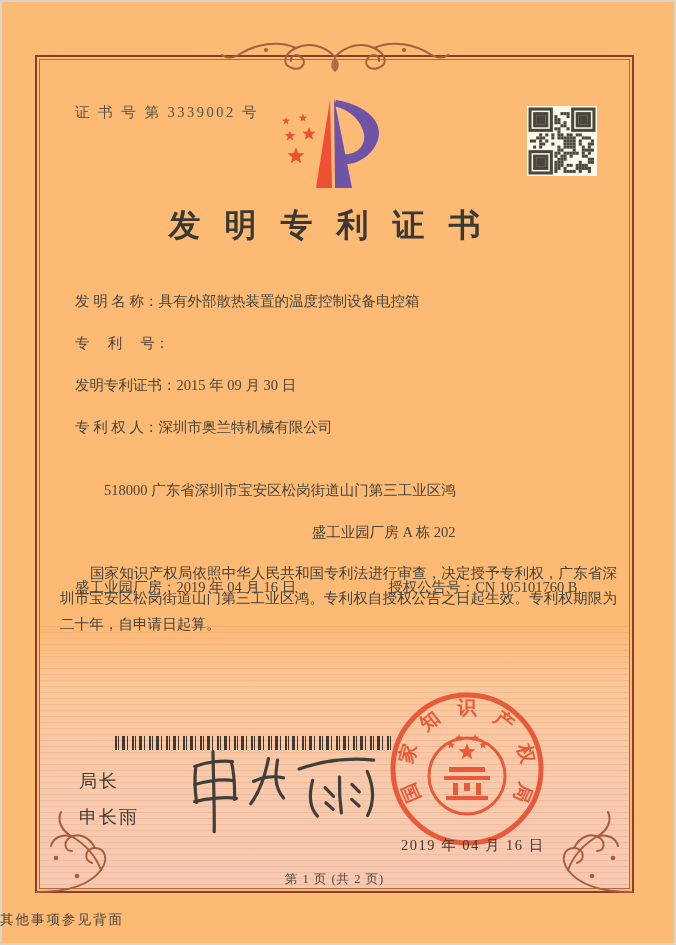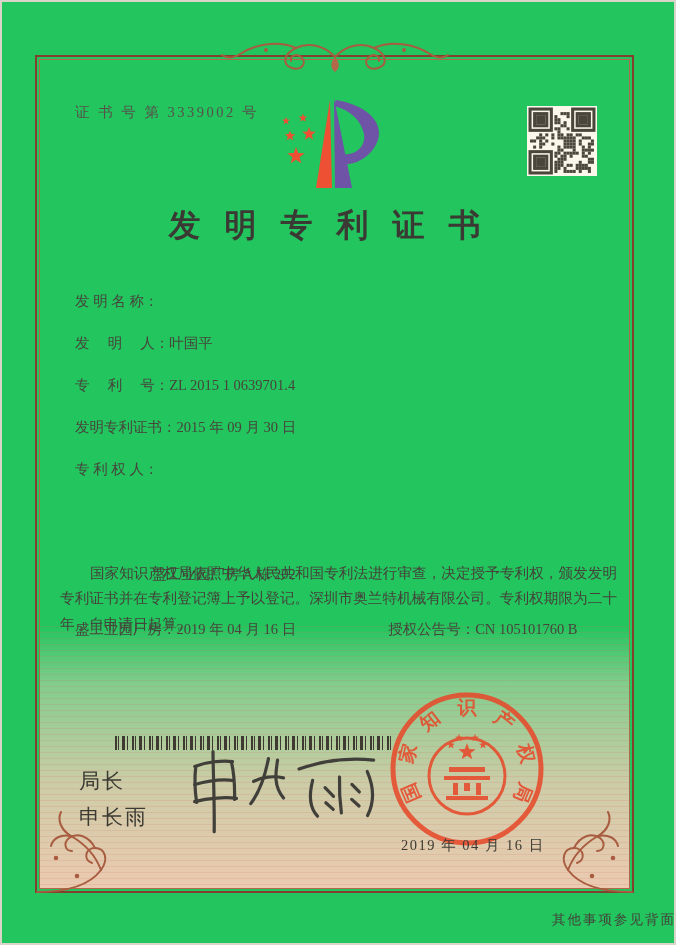--- a/index.html
+++ b/index.html
@@ -5,21 +5,21 @@
   * { margin:0; padding:0; box-sizing:border-box; }
   html,body { width:676px; height:945px; }
   body {
     font-family: "Liberation Serif", serif;
     background:#e9e7e2;
     position:relative;
     overflow:hidden;
   }
   .page {
     position:absolute; left:0; top:0; width:676px; height:945px;
-    background:#22c55e;
+    background:#fdba74;
     box-shadow: inset 0 0 0 2px #d8d4c8;
   }
   
   .frame {
     position:absolute; left:35px; top:55px; width:599px; height:838px;
     border:2px solid #83402e;
   }
   .frame-inner {
     position:absolute; inset:2px;
     border:1px solid #b06a4a;
@@ -71,34 +71,34 @@
     position:absolute; left:115px; top:736px; width:279px; height:14px;
     background:repeating-linear-gradient(90deg,
       #3e3a31 0 2px, transparent 2px 3px,
       #3e3a31 3px 4px, transparent 4px 7px,
       #3e3a31 7px 10px, transparent 10px 12px,
       #3e3a31 12px 13px, transparent 13px 17px);
   }
   .officer {
     position:absolute; left:79px; top:763px;
     font-family:"Liberation Sans", sans-serif;
-    font-size:21px; color:#3c3a33; letter-spacing:2px; line-height:36px;
+    font-size:18px; color:#3c3a33; letter-spacing:2px; line-height:36px;
   }
   .signature { position:absolute; left:182px; top:740px; }
   .seal { position:absolute; left:386px; top:688px; }
   .seal-date {
     position:absolute; left:401px; top:836px;
     font-size:14.5px; color:#3d3a33; letter-spacing:1.5px;
   }
   .page-no {
     position:absolute; left:35px; top:871px; width:599px; text-align:center;
     font-size:12.5px; color:#4b483f; letter-spacing:1px;
   }
   .back-note {
-    position:absolute; left:0; top:911px; width:676px; text-align:right;
+    position:absolute; left:0; top:911px; width:676px; text-align:left;
     font-size:13.5px; color:#45423a; letter-spacing:2px;
   }
 </style>
 </head>
 <body>
 
 <div class="page">
 
   <div class="frame">
     <div class="frame-inner"></div>
@@ -289,53 +289,50 @@
         <rect x="7.608695652173914" y="50.21739130434783" width="12.173913043478262" height="12.173913043478262" fill="none" stroke="#4a463c" stroke-width="3.0434782608695654"></rect>
         <rect x="9.130434782608695" y="51.73913043478261" width="9.130434782608695" height="9.130434782608695" fill="#4a463c"></rect>
       </svg>
   </div>
 
   <div class="title">发明专利证书</div>
 
   <div class="fields">
     <div class="field-row">
       <span class="flabel">发 明 名 称：</span>
-    </div>
-    <div class="field-row">
-      <span class="flabel">发　 明　 人：</span>
-      <span class="fvalue">叶国平</span>
+      <span class="fvalue">具有外部散热装置的温度控制设备电控箱</span>
     </div>
     <div class="field-row">
       <span class="flabel">专　 利　 号：</span>
-      <span class="fvalue">ZL 2015 1 0639701.4</span>
     </div>
     <div class="field-row">
       <span class="flabel">发明专利证书：</span>
       <span class="fvalue">2015 年 09 月 30 日</span>
     </div>
     <div class="field-row">
       <span class="flabel">专 利 权 人：</span>
+      <span class="fvalue">深圳市奥兰特机械有限公司</span>
     </div>
     <div class="field-row addr-block" style="margin-bottom:13px;">
       <span class="fvalue">
-        <br>
+        <span>518000 广东省深圳市宝安区松岗街道山门第三工业区鸿</span><br>
         <span class="fline2">盛工业园厂房 A 栋 202</span>
       </span>
     </div>
     <div class="field-row row-grant">
       <span class="flabel">盛工业园厂房：</span>
       <span class="fvalue">2019 年 04 月 16 日</span>
       <span class="spacer"></span>
       <span class="flabel">授权公告号：</span>
       <span class="fvalue">CN 105101760 B</span>
     </div>
   </div>
 
   <div class="paras">
-    <p>国家知识产权局依照中华人民共和国专利法进行审查，决定授予专利权，颁发发明专利证书并在专利登记簿上予以登记。深圳市奥兰特机械有限公司。专利权期限为二十年，自申请日起算。</p>
+    <p>国家知识产权局依照中华人民共和国专利法进行审查，决定授予专利权，广东省深圳市宝安区松岗街道山门第三工业区鸿。专利权自授权公告之日起生效。专利权期限为二十年，自申请日起算。</p>
   </div>
 
   <div class="barcode"></div>
 
   <div class="officer">
     <div>局长</div>
     <div>申长雨</div>
   </div>
 
   <div class="signature">
@@ -385,15 +382,16 @@
             <text x="81" y="22" text-anchor="middle" dominant-baseline="middle" transform="rotate(0 81 22)">识</text>
             <text x="117.05293067024638" y="34.2968289075955" text-anchor="middle" dominant-baseline="middle" transform="rotate(37.66666666666666 117.05293067024638 34.2968289075955)">产</text>
             <text x="138.07749794830897" y="66.06148508181671" text-anchor="middle" dominant-baseline="middle" transform="rotate(75.33333333333334 138.07749794830897 66.06148508181671)">权</text>
             <text x="135.309786353694" y="104.05313658086715" text-anchor="middle" dominant-baseline="middle" transform="rotate(113 135.309786353694 104.05313658086715)">局</text>
           </g>
       </g>
     </svg>
   </div>
   <div class="seal-date">2019 年 04 月 16 日</div>
 
+  <div class="page-no">第 1 页 (共 2 页)</div>
   <div class="back-note">其他事项参见背面</div>
 
 </div>
 
 </body></html>

